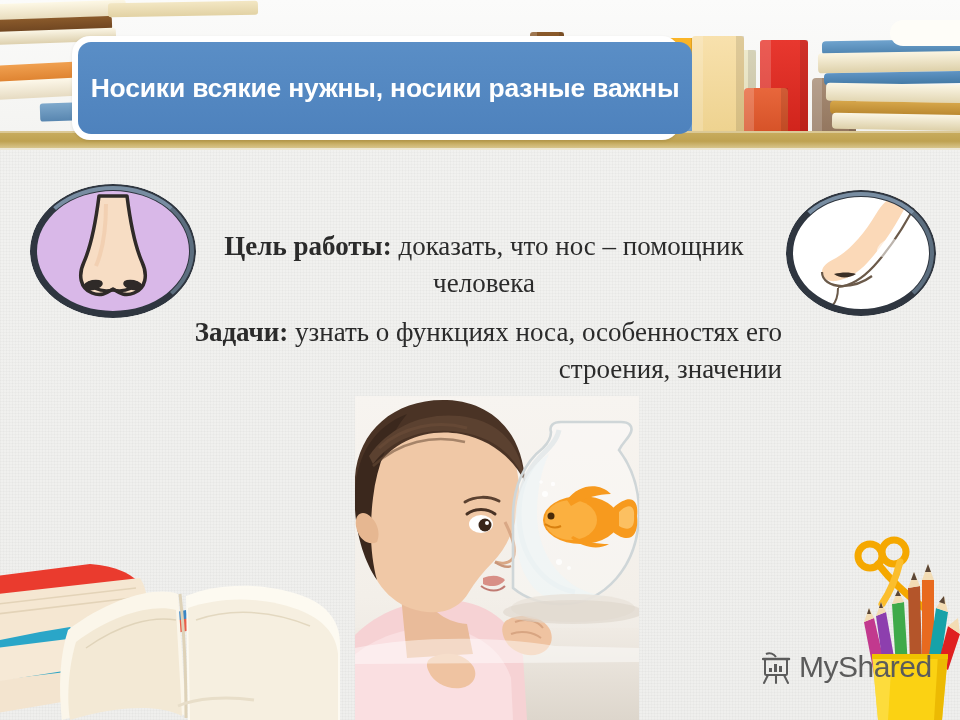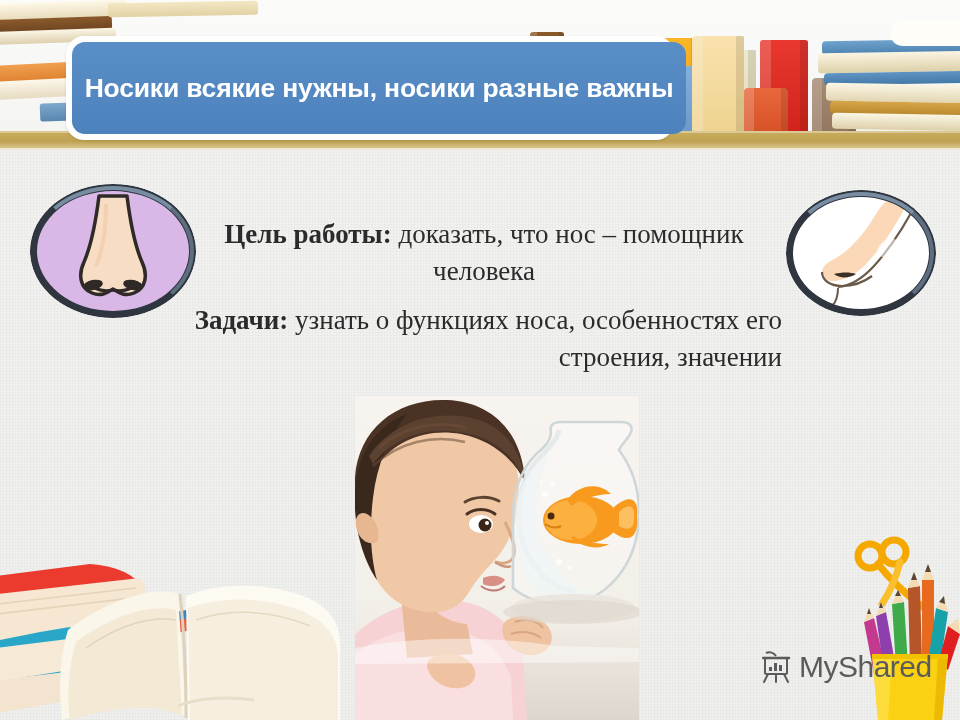--- a/index.html
+++ b/index.html
@@ -82,21 +82,21 @@
 
   
   .rstack {
     position: absolute;
     border-radius: 4px;
   }
 
   
   .title-wrap {
     position: absolute;
-    left: 66px; top: 36px;
+    left: 72px; top: 36px;
     width: 608px; height: 104px;
     background: #ffffff;
     border-radius: 18px;
     box-shadow: 0 1px 3px rgba(0,0,0,0.10);
   }
   .title-box {
     position: absolute;
     left: 6px; top: 6px;
     width: 614px; height: 92px;
     background: #5287c2;
@@ -152,21 +152,21 @@
   #nose-side  .disc { background: #ffffff; }
   .nose-badge svg {
     position: absolute;
     left: 6px; top: 6px;
     z-index: 2;
   }
 
   
   .body-text {
     position: absolute;
-    left: 186px; top: 216px;
+    left: 186px; top: 228px;
     width: 596px;
     text-align: center;
     color: #2b2b2b;
     font-family: "Liberation Serif", serif;
     font-size: 27px;
     line-height: 37px;
   }
   .body-text p { margin: 0; }
   .body-text p + p { margin-top: 12px; text-align: right; }
   .body-text .lead { font-weight: bold; }
@@ -193,21 +193,21 @@
   .bl-books { position: absolute; left: 0; top: 520px; width: 340px; height: 200px; }
 
   
   .pencils { position: absolute; left: 852px; top: 530px; width: 110px; height: 190px; }
 
   
   .watermark {
     position: absolute;
     left: 762px; top: 650px;
     display: flex;
-    align-items: center;
+    align-items: flex-end;
     gap: 7px;
     z-index: 40;
   }
   .wm-text {
     font-family: "Liberation Sans", sans-serif;
     font-size: 30px;
     color: #5b5b5b;
     letter-spacing: -0.5px;
   }
 </style>

